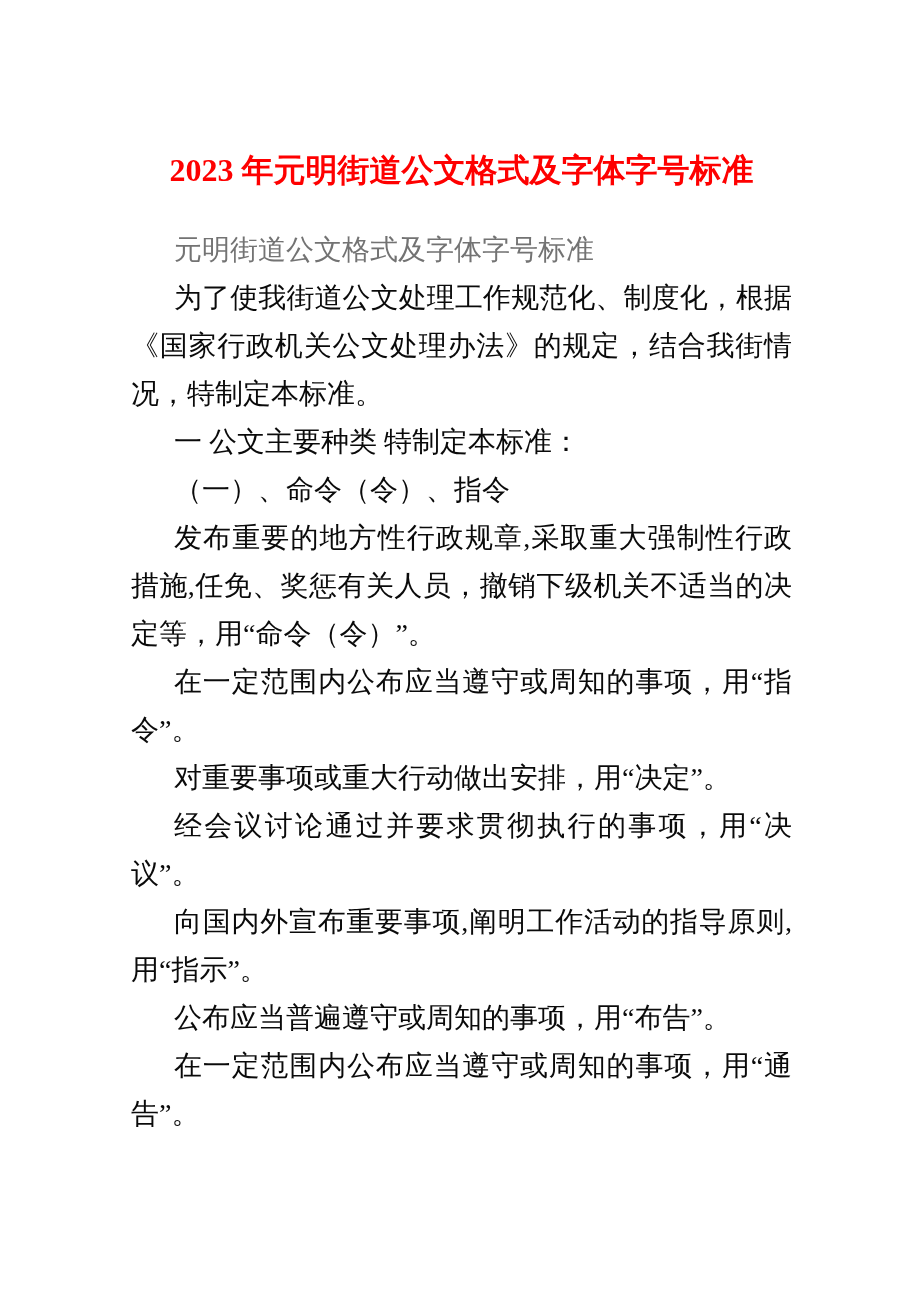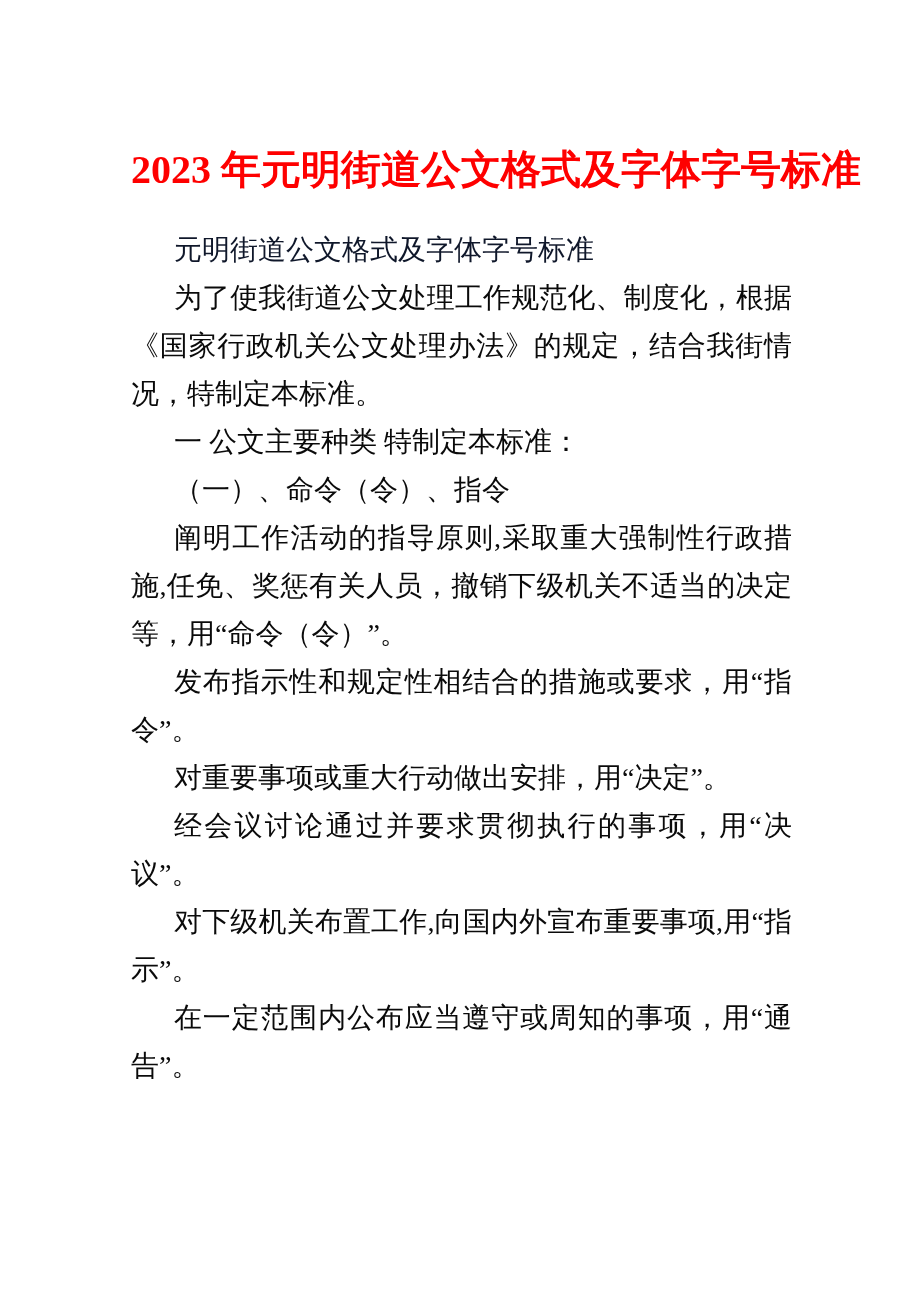--- a/index.html
+++ b/index.html
@@ -16,21 +16,21 @@
   .page {
     box-sizing: border-box;
     width: 920px;
     height: 1302px;
     padding: 0 128px 0 131px;
     background: #ffffff;
   }
   .title {
     margin: 144px 0 30px 0;
     padding: 0;
-    font-size: 40px;
+    font-size: 32px;
     line-height: 52px;
     font-weight: bold;
     color: #fe0000;
     text-align: center;
     letter-spacing: 0;
     white-space: nowrap;
   }
   .doc-body {
     width: 661px;
   }
@@ -44,24 +44,25 @@
     text-indent: 43px;
     word-break: break-all;
   }
 </style>
 </head>
 <body style="background: rgb(255, 255, 255);">
 
 <div class="page">
   <h1 class="title" style="color: rgb(254, 0, 0);">2023 年元明街道公文格式及字体字号标准</h1>
   <div class="doc-body">
-      <p class="para" style="color: #0f172a;">元明街道公文格式及字体字号标准</p>
+      <p class="para" style="color: #737373;">元明街道公文格式及字体字号标准</p>
       <p class="para" style="color: rgb(10, 10, 10);">为了使我街道公文处理工作规范化、制度化，根据《国家行政机关公文处理办法》的规定，结合我街情况，特制定本标准。</p>
       <p class="para" style="color: rgb(10, 10, 10);">一 公文主要种类 特制定本标准：</p>
       <p class="para" style="color: rgb(10, 10, 10);">（一）、命令（令）、指令</p>
-      <p class="para" style="color: rgb(10, 10, 10);">阐明工作活动的指导原则,采取重大强制性行政措施,任免、奖惩有关人员，撤销下级机关不适当的决定等，用“命令（令）”。</p>
-      <p class="para" style="color: rgb(10, 10, 10);">发布指示性和规定性相结合的措施或要求，用“指令”。</p>
+      <p class="para" style="color: rgb(10, 10, 10);">发布重要的地方性行政规章,采取重大强制性行政措施,任免、奖惩有关人员，撤销下级机关不适当的决定等，用“命令（令）”。</p>
+      <p class="para" style="color: rgb(10, 10, 10);">在一定范围内公布应当遵守或周知的事项，用“指令”。</p>
       <p class="para" style="color: rgb(10, 10, 10);">对重要事项或重大行动做出安排，用“决定”。</p>
       <p class="para" style="color: rgb(10, 10, 10);">经会议讨论通过并要求贯彻执行的事项，用“决议”。</p>
-      <p class="para" style="color: rgb(10, 10, 10);">对下级机关布置工作,向国内外宣布重要事项,用“指示”。</p>
+      <p class="para" style="color: rgb(10, 10, 10);">向国内外宣布重要事项,阐明工作活动的指导原则,用“指示”。</p>
+      <p class="para" style="color: rgb(10, 10, 10);">公布应当普遍遵守或周知的事项，用“布告”。</p>
       <p class="para" style="color: rgb(10, 10, 10);">在一定范围内公布应当遵守或周知的事项，用“通告”。</p>
     </div>
 </div>
 
 </body></html>

